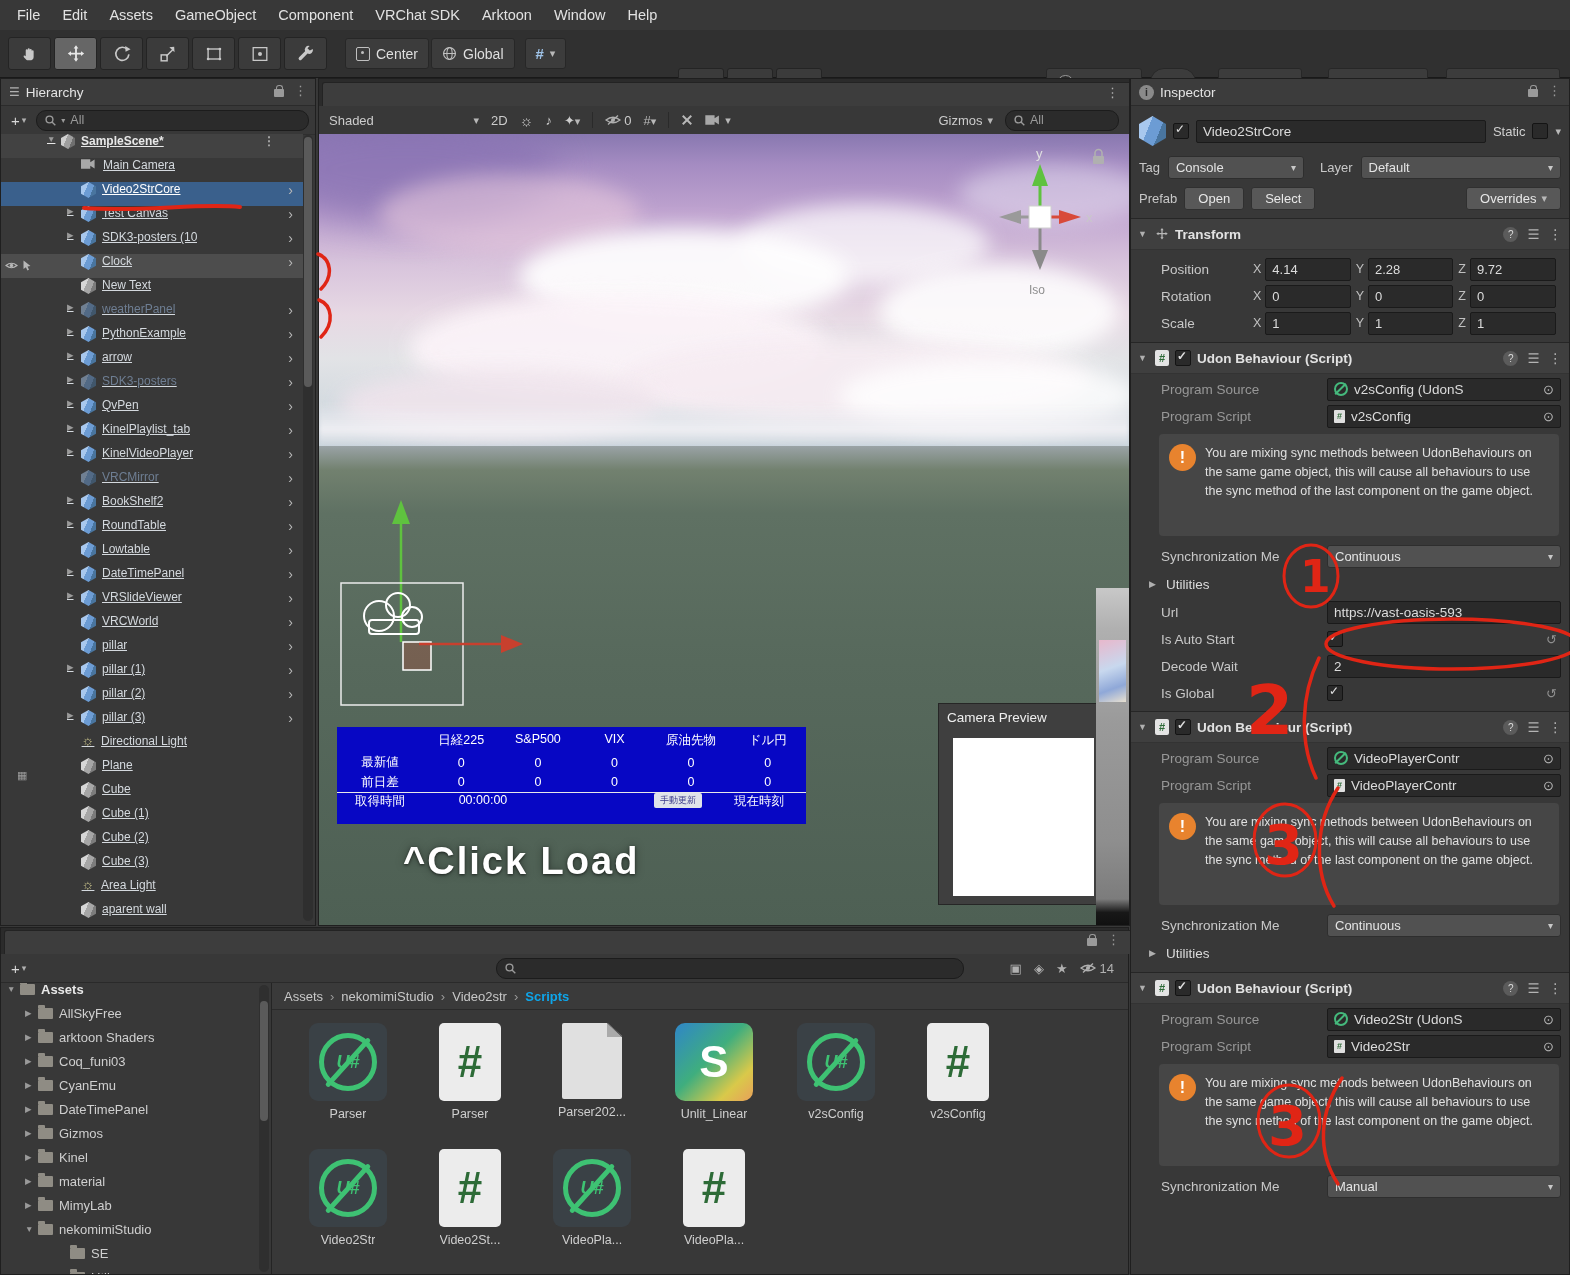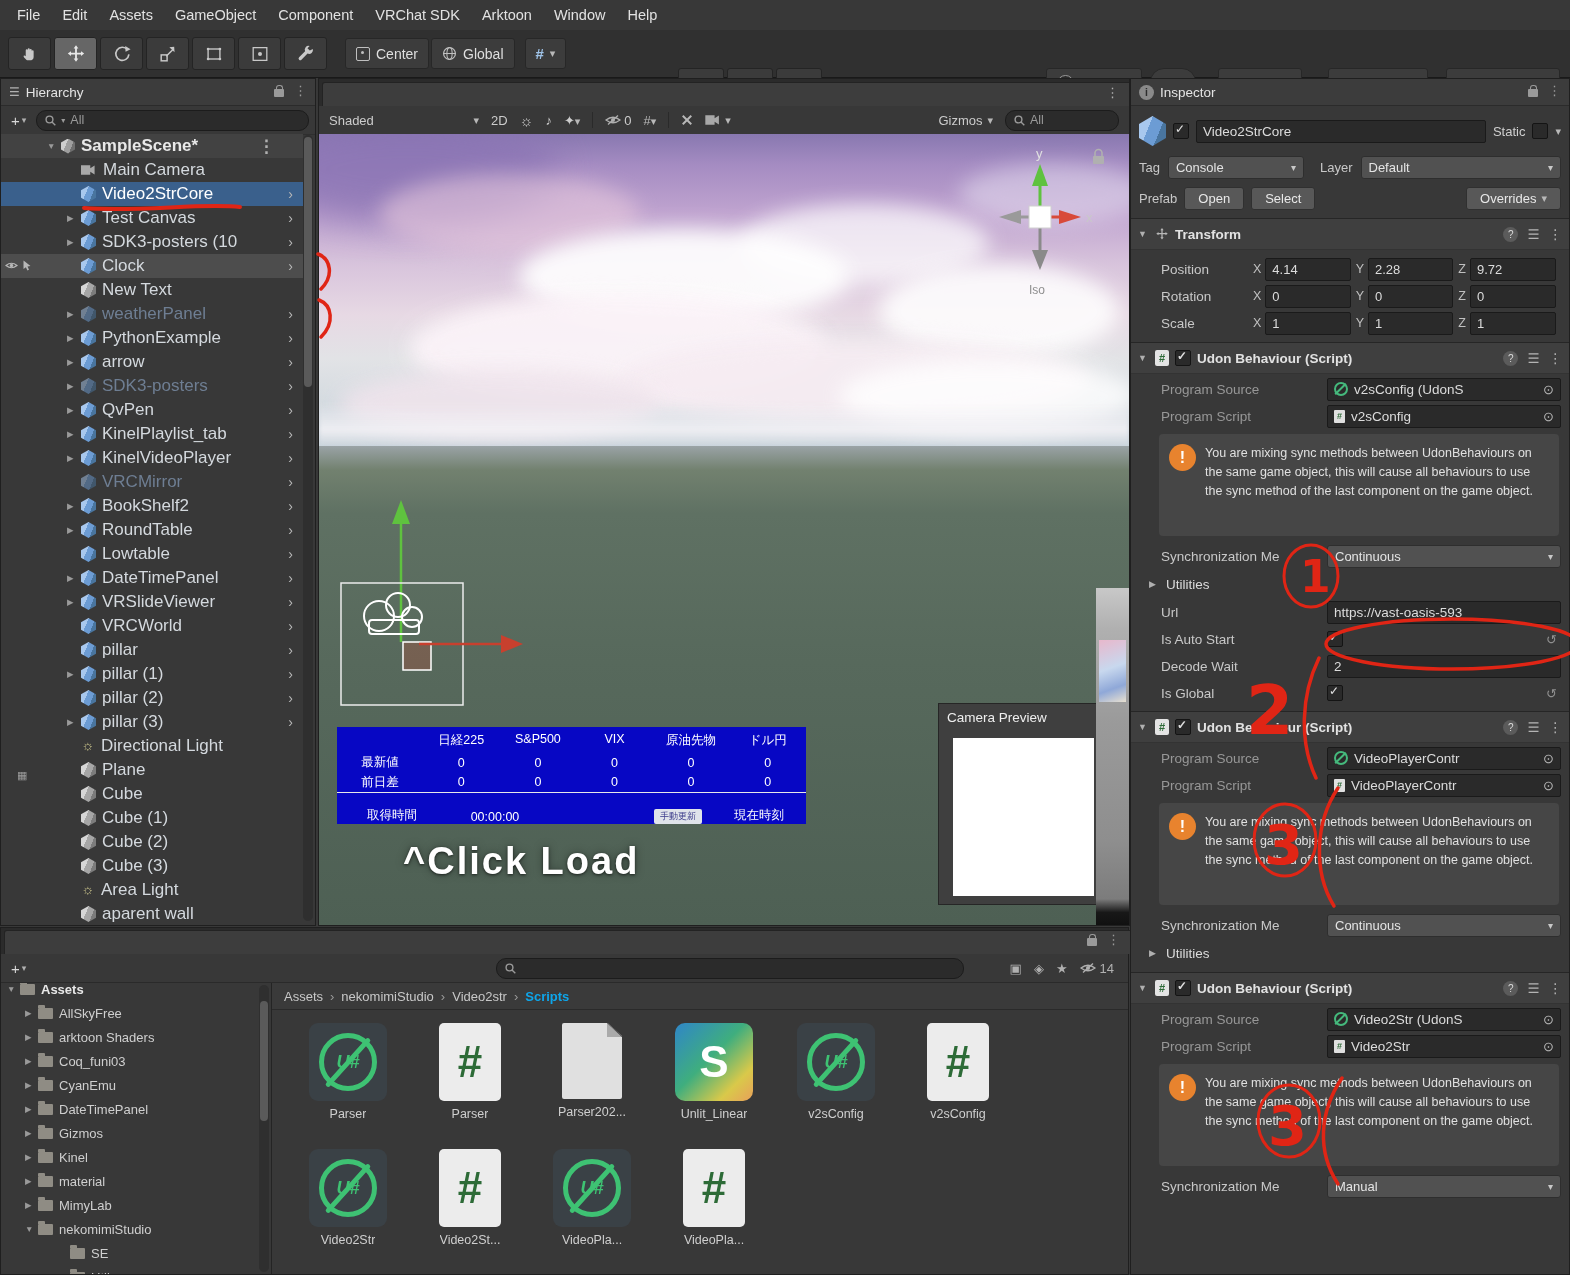--- a/index.html
+++ b/index.html
@@ -37,21 +37,21 @@
   .ic-lock{width:10px;height:8px;background:#9a9a9a;border-radius:1px;position:relative;margin-top:5px;}
   .ic-lock::before{content:"";position:absolute;left:1.5px;top:-4px;width:5px;height:4px;border:1.5px solid #9a9a9a;border-bottom:none;border-radius:3px 3px 0 0;}
   .srch{height:19px;background:#2b2b2b;border:1px solid #1c1c1c;border-radius:10px;display:flex;align-items:center;padding:0 8px;gap:5px;color:#9a9a9a;font-size:12.5px;}
   .ic-bars{color:#b0b0b0;font-size:12px;}
   
   .hier{left:0;top:78px;width:316px;height:848px;}
   .createrow{height:28px;display:flex;align-items:center;padding:0 6px;gap:6px;border-bottom:1px solid #2f2f2f;}
   .plusbtn{display:flex;align-items:center;gap:2px;color:#d8d8d8;font-size:15px;padding:0 4px;}
   .plusbtn .g-dd{font-size:9px;color:#b0b0b0;}
   .tree{position:absolute;left:0;top:55px;right:12px;bottom:0;overflow:hidden;}
-  .hrow,.srow{height:24px;display:flex;align-items:center;position:relative;font-size:17px;color:#d4d9de;}
+  .hrow,.srow{height:24px;display:flex;position:relative;font-size:12px;color:#d4d9de;text-decoration:underline;}
   .srow{padding-left:46px;background:#424242;font-weight:bold;color:#e8e8e8;}
   .hrow{padding-left:66px;}
   .hrow.sel{background:#3a608c;color:#fff;}
   .hrow.hov{background:#4d4d4d;}
   .hrow.faded .lbl{color:#6e7e93;} .hrow.faded .ic{opacity:.5;}
   .exp{width:14px;flex:none;font-size:8.5px;color:#9a9a9a;}
   .exp::before{content:"▶";visibility:hidden;}
   .exp-on .exp::before{visibility:visible;}
   .srow .exp{visibility:visible;} .srow .exp::before{content:"▼";visibility:visible;}
   .ic{flex:none;margin-right:6px;}
@@ -85,21 +85,21 @@
   .sky{position:absolute;left:0;top:0;right:0;height:312px;background:linear-gradient(180deg,#8878b0 0%,#a58cc2 10%,#bfa3cf 25%,#d8c4dc 42%,#e7d9e4 58%,#e2e3e6 72%,#c6d2da 100%);}
   .cloud{position:absolute;background:#fff;border-radius:50%;filter:blur(10px);}
   .haze{position:absolute;left:0;top:268px;width:100%;height:46px;background:linear-gradient(180deg,rgba(255,255,255,0),rgba(244,242,246,.85) 60%,rgba(214,222,228,0));filter:blur(2px);}
   .sea{position:absolute;left:0;top:312px;right:0;bottom:0;background:linear-gradient(180deg,#9aa3a6 0%,#72816f 5%,#5f7163 14%,#57695c 45%,#4e6054 100%);}
   .ticker{position:absolute;left:18px;top:593px;width:469px;height:97px;background:#0707c4;color:#fff;font-size:12.5px;display:flex;flex-direction:column;}
   .t-row{display:flex;align-items:center;height:20px;}
   .t-row.hd{height:24px;padding-top:2px;}
   .t-l{width:86px;text-align:center;flex:none;}
   .tc{flex:1;text-align:center;}
   .t-cols{flex:1;display:flex;}
-  .t-foot{height:31px;border-top:1px solid #e8e8e8;display:flex;align-items:flex-end;margin-top:auto;padding-left:12px;}
+  .t-foot{height:31px;border-top:1px solid #e8e8e8;display:flex;align-items:flex-start;margin-top:auto;}
   .f-time{width:120px;text-align:center;}
   .f-btn{background:#dfe3ea;color:#3a3a8a;font-size:9px;height:15px;line-height:15px;padding:0 6px;border-radius:2px;margin-right:14px;}
   .f-right{width:86px;text-align:center;margin-right:4px;}
   .clickload{position:absolute;left:84px;top:706px;font-size:38px;font-weight:bold;color:#fff;letter-spacing:2px;text-shadow:0 1px 3px rgba(0,0,0,.6),0 0 10px rgba(0,0,0,.35);}
   .preview{position:absolute;left:619px;top:569px;width:171px;height:200px;background:#3f3f3f;border:1px solid #262626;}
   .pv-title{padding:6px 8px;font-size:13.5px;color:#eee;}
   .pv-box{position:absolute;left:14px;top:34px;width:141px;height:158px;background:#fff;}
   .poster{position:absolute;right:0;top:454px;width:33px;height:338px;background:linear-gradient(180deg,#c8c8c8 0%,#b0b0b0 12%,#9a9a9a 40%,#8e8e8e 75%,#7c7c7c 92%,#181818 96%,#101010 100%);}
   .poster .art{position:absolute;left:3px;top:52px;width:27px;height:62px;background:linear-gradient(160deg,#e8b8cc 0%,#c8d8ee 45%,#8fa8d8 75%,#e8e0d0 100%);}
   

